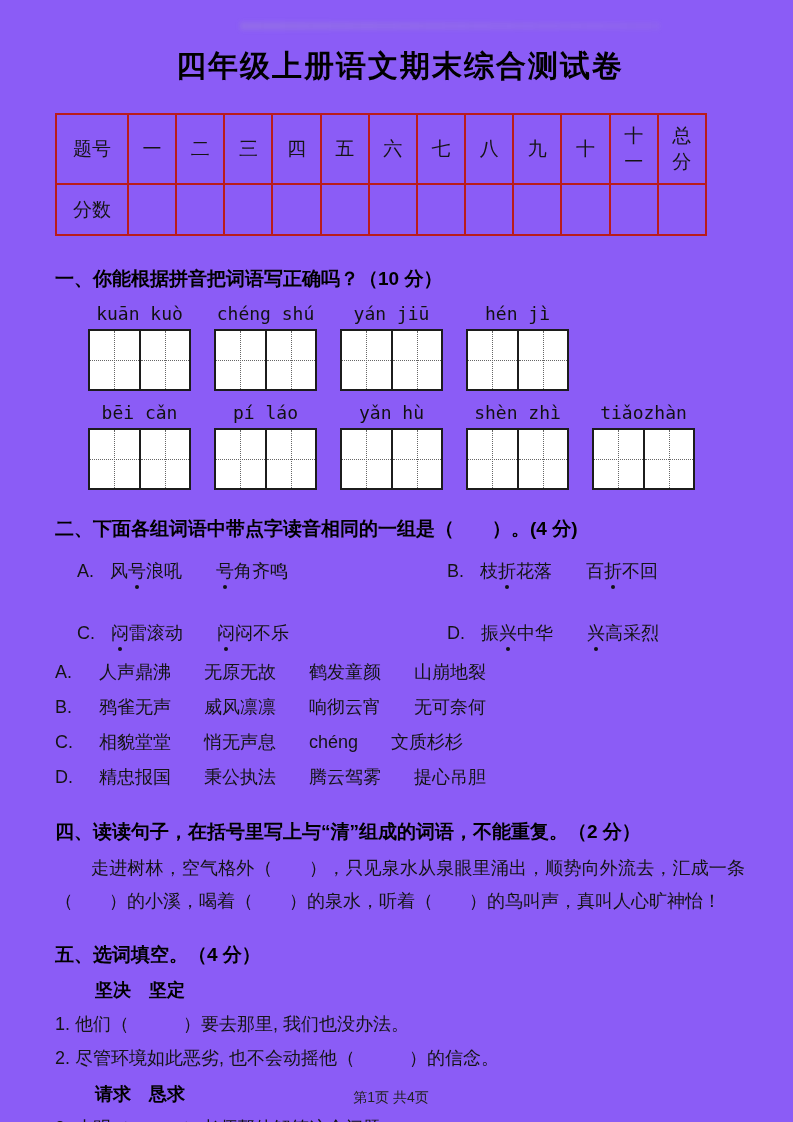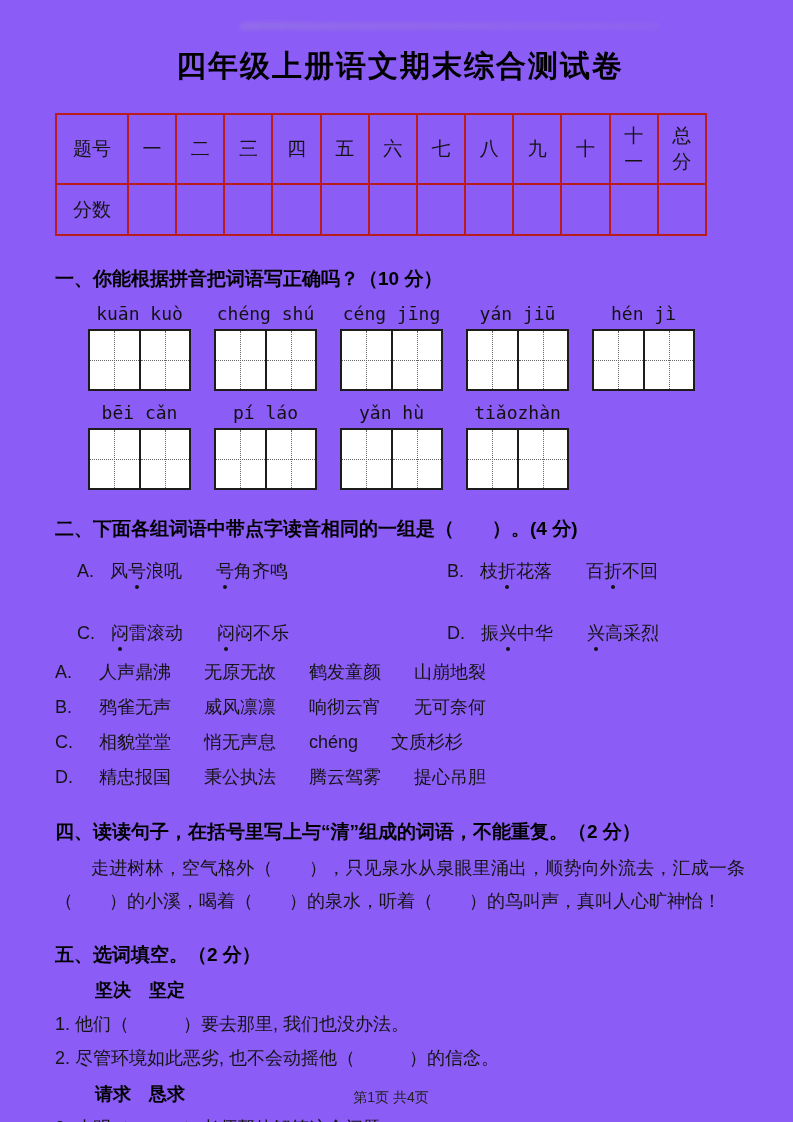--- a/index.html
+++ b/index.html
@@ -141,27 +141,20 @@
         </div>
     </div>
     <div class="unit">
       <div class="pinyin">chéng shú</div>
       <div class="tzg">
           <div class="cell"></div>
           <div class="cell"></div>
         </div>
     </div>
     <div class="unit">
-      <div class="pinyin">céng jīng</div>
-      <div class="tzg">
-          <div class="cell"></div>
-          <div class="cell"></div>
-        </div>
-    </div>
-    <div class="unit">
       <div class="pinyin">yán jiū</div>
       <div class="tzg">
           <div class="cell"></div>
           <div class="cell"></div>
         </div>
     </div>
     <div class="unit">
       <div class="pinyin">hén jì</div>
       <div class="tzg">
           <div class="cell"></div>
@@ -180,20 +173,27 @@
     </div>
     <div class="unit">
       <div class="pinyin">pí láo</div>
       <div class="tzg">
           <div class="cell"></div>
           <div class="cell"></div>
         </div>
     </div>
     <div class="unit">
       <div class="pinyin">yǎn hù</div>
+      <div class="tzg">
+          <div class="cell"></div>
+          <div class="cell"></div>
+        </div>
+    </div>
+    <div class="unit">
+      <div class="pinyin">shèn zhì</div>
       <div class="tzg">
           <div class="cell"></div>
           <div class="cell"></div>
         </div>
     </div>
     <div class="unit">
       <div class="pinyin">tiǎozhàn</div>
       <div class="tzg">
           <div class="cell"></div>
           <div class="cell"></div>
@@ -245,21 +245,21 @@
       <span class="word">秉公执法</span>
       <span class="word">腾云驾雾</span>
       <span class="word">提心吊胆</span>
     </div>
   </div>
 
   <div class="q-heading mt-q4">四、读读句子，在括号里写上与“清”组成的词语，不能重复。（2 分）</div>
   <p class="para">走进树林，空气格外（　　），只见泉水从泉眼里涌出，顺势向外流去，汇成一条（　　）的小溪，喝着（　　）的泉水，听着（　　）的鸟叫声，真叫人心旷神怡！</p>
 
   <div class="q5-block">
-    <div class="q-heading mt-q5">五、选词填空。（2 分）</div>
+    <div class="q-heading mt-q5">五、选词填空。（4 分）</div>
     <div class="word-pair">坚决　坚定</div>
     <div class="fill-item">1. 他们（　　　）要去那里, 我们也没办法。</div>
     <div class="fill-item">2. 尽管环境如此恶劣, 也不会动摇他（　　　）的信念。</div>
     <div class="word-pair">请求　恳求</div>
     <div class="fill-item">3. 小明（　　　）老师帮他解答这个问题。</div>
   </div>
 
   <div class="footer">第1页 共4页</div>
 </div>
 

